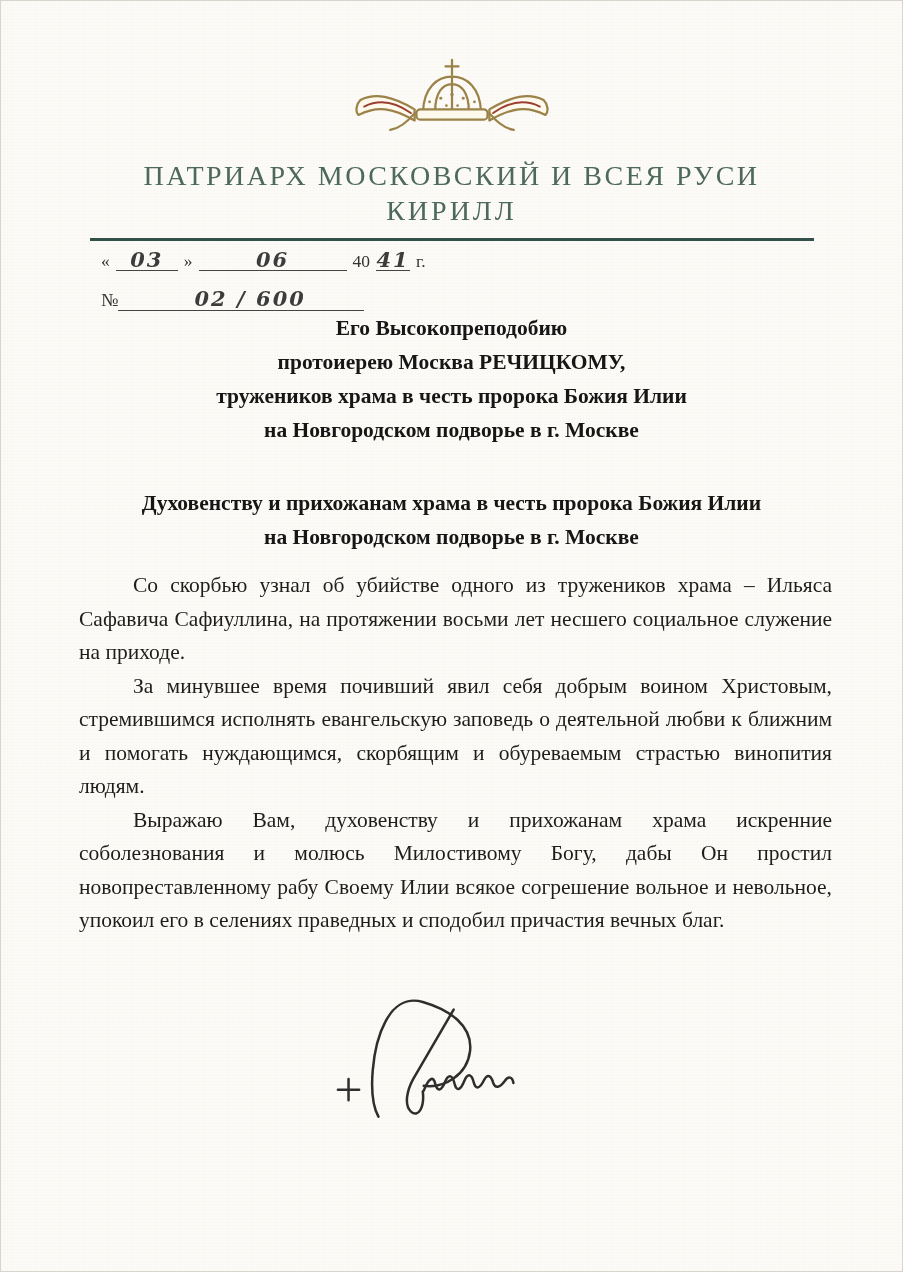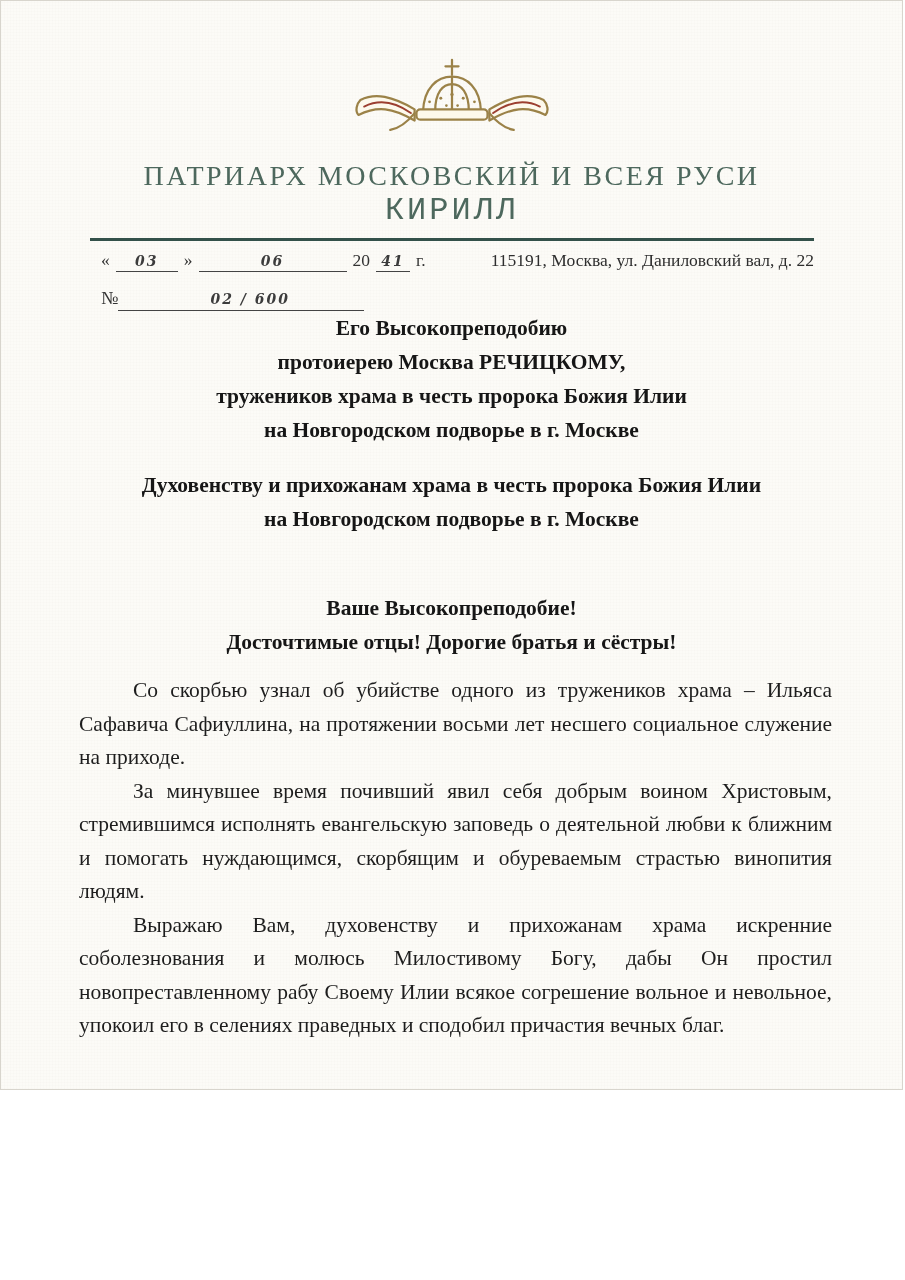--- a/index.html
+++ b/index.html
@@ -4,55 +4,55 @@
 <style>
   html,body{margin:0;padding:0;}
   body{
     width:905px;height:1280px;
     font-family:"Liberation Serif", serif;
     color:#222;
     background:#ffffff;
   }
   .page{
     position:relative;
-    width:903px;height:1090px;
+    width:903px;height:1272px;
     border:1px solid #d8d5cd;
     box-sizing:border-box;
     background-color:#fcfbf7;
     background-image:
       repeating-linear-gradient(0deg, rgba(120,110,90,0.016) 0 1px, transparent 1px 3px),
       repeating-linear-gradient(90deg, rgba(120,110,90,0.016) 0 1px, transparent 1px 3px);
     overflow:hidden;
   }
   .emblem{margin:56px auto 0 auto;width:210px;height:86px;display:flex;justify-content:center;}
   .letterhead{margin-top:16px;text-align:center;color:#4d685d;}
   .lh1{font-size:28px;line-height:34px;letter-spacing:2.5px;}
-  .lh2{font-size:32px;line-height:32px;letter-spacing:3px;margin-top:2px;font-family:Liberation Mono, monospace;}
+  .lh2{font-size:28px;line-height:32px;letter-spacing:3px;margin-top:2px;}
   .rule{margin:11px auto 0 auto;width:724px;height:3px;background:#33514a;}
   .meta-row{
     margin:9px 88px 0 100px;
     display:flex;justify-content:space-between;align-items:baseline;
     font-size:17.5px;color:#333;
   }
   .date-line{display:flex;align-items:baseline;gap:6px;}
   .hw{
     font-family:"DejaVu Serif", serif;
     font-style:italic;font-weight:600;
-    font-size:14px;color:#3c3c3c;letter-spacing:2px;
+    font-size:21px;color:#3c3c3c;letter-spacing:2px;
   }
   .blank{display:inline-block;text-align:center;border-bottom:1.5px solid #444;line-height:20px;}
   .day-blank{min-width:62px;}
   .month-blank{min-width:148px;}
   .year-blank{min-width:34px;}
   .address{font-size:17.5px;color:#2e2e2e;}
   .num-row{margin:16px 0 0 100px;display:flex;align-items:baseline;font-size:18px;color:#333;}
   .num-blank{min-width:228px;text-align:center;padding-left:18px;border-bottom:1.5px solid #444;line-height:22px;}
   .bold-center{text-align:center;font-weight:bold;color:#161616;font-size:21.5px;line-height:34px;}
   .recipient{}
-  .recipient2{margin-top:21px;text-align:center;}
+  .recipient2{margin-top:39px;text-align:center;}
   .salutation{margin-top:55px;}
   .body-text{
     margin:15px 70px 0 78px;
     font-size:21.5px;line-height:33.5px;color:#1d1d1d;
     text-align:justify;
   }
   .body-text p{margin:0;text-indent:54px;}
   .signature-wrap{margin-top:42px;display:flex;justify-content:center;}
   .signature-wrap svg{transform:translateX(-8px);}
 </style>
@@ -101,48 +101,43 @@
   </div>
 
   <div class="rule"></div>
 
   <div class="meta-row">
     <div class="date-line">
       <span>«</span>
       <span class="hw blank day-blank">03</span>
       <span>»</span>
       <span class="hw blank month-blank">06</span>
-      <span>20</span>
+      <span>40</span>
       <span class="hw blank year-blank">41</span>
       <span>г.</span>
     </div>
-    <div class="address">115191, Москва, ул. Даниловский вал, д. 22</div>
   </div>
 
   <div class="num-row">
     <span>№</span>
     <span class="hw num-blank">02 / 600</span>
   </div>
 
   <div class="recipient bold-center">
     <div>Его Высокопреподобию</div>
     <div>протоиерею Москва РЕЧИЦКОМУ,</div>
     <div>тружеников храма в честь пророка Божия Илии</div>
     <div>на Новгородском подворье в г. Москве</div>
   </div>
 
   <div class="recipient2 bold-center">
     <div>Духовенству и прихожанам храма в честь пророка Божия Илии</div>
     <div>на Новгородском подворье в г. Москве</div>
   </div>
 
-  <div class="salutation bold-center">
-    <div>Ваше Высокопреподобие!</div>
-    <div>Досточтимые отцы! Дорогие братья и сёстры!</div>
-  </div>
 
   <div class="body-text">
     <p>Со скорбью узнал об убийстве одного из тружеников храма – Ильяса Сафавича Сафиуллина, на протяжении восьми лет несшего социальное служение на приходе.</p>
     <p>За минувшее время почивший явил себя добрым воином Христовым, стремившимся исполнять евангельскую заповедь о деятельной любви к ближним и помогать нуждающимся, скорбящим и обуреваемым страстью винопития людям.</p>
     <p>Выражаю Вам, духовенству и прихожанам храма искренние соболезнования и молюсь Милостивому Богу, дабы Он простил новопреставленному рабу Своему Илии всякое согрешение вольное и невольное, упокоил его в селениях праведных и сподобил причастия вечных благ.</p>
   </div>
 
   <div class="signature-wrap">
     <svg width="270" height="148" viewBox="0 0 280 150">
       <g fill="none" stroke="#2e2e2e" stroke-width="2.6" stroke-linecap="round" stroke-linejoin="round">

